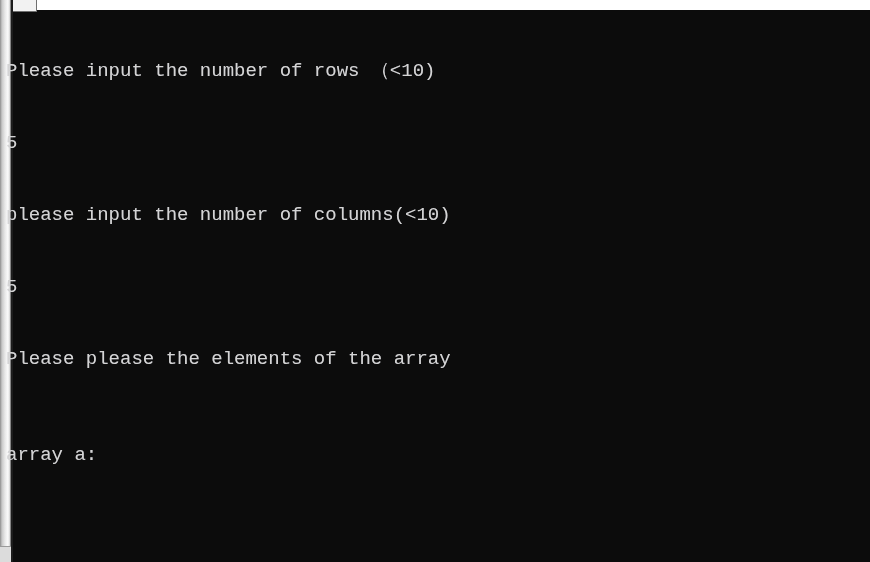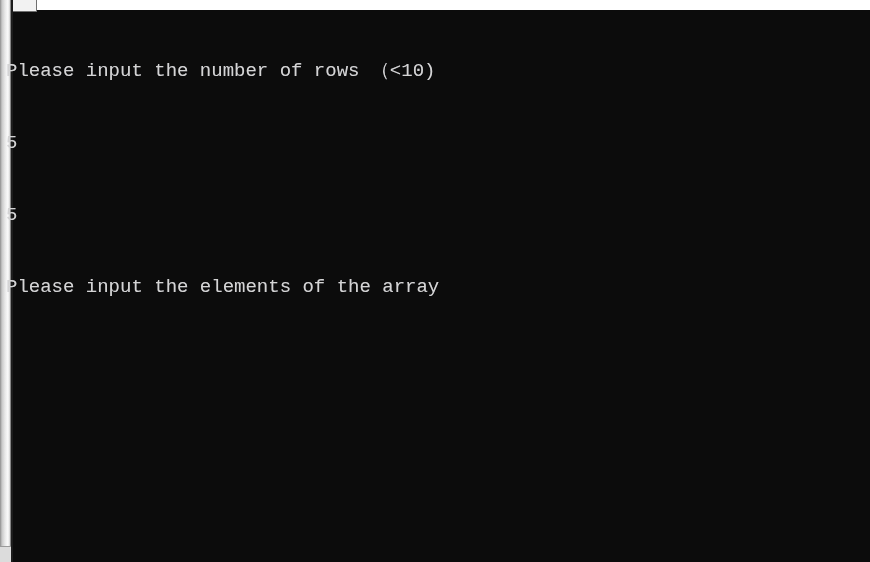--- a/index.html
+++ b/index.html
@@ -123,23 +123,25 @@
     <div id="window-fragment-label">ud</div>
   </div>
 
   <div id="left-edge-strip"></div>
   <div id="left-edge-lower"></div>
   <div id="left-inner-border"></div>
 
   <div id="console-text">
     <div class="console-line">Please input the number of rows （&lt;10)</div>
     <div class="console-line">5</div>
+    <div class="console-line">please input the number of columns(&lt;10)</div>
     <div class="console-line">5</div>
-    <div class="console-line">Please input the elements of the array</div>
+    <div class="console-line">Please please the elements of the array</div>
 
+    <div class="console-line">array a:</div>
     
     
     
     
     
 
     
     
     
     

